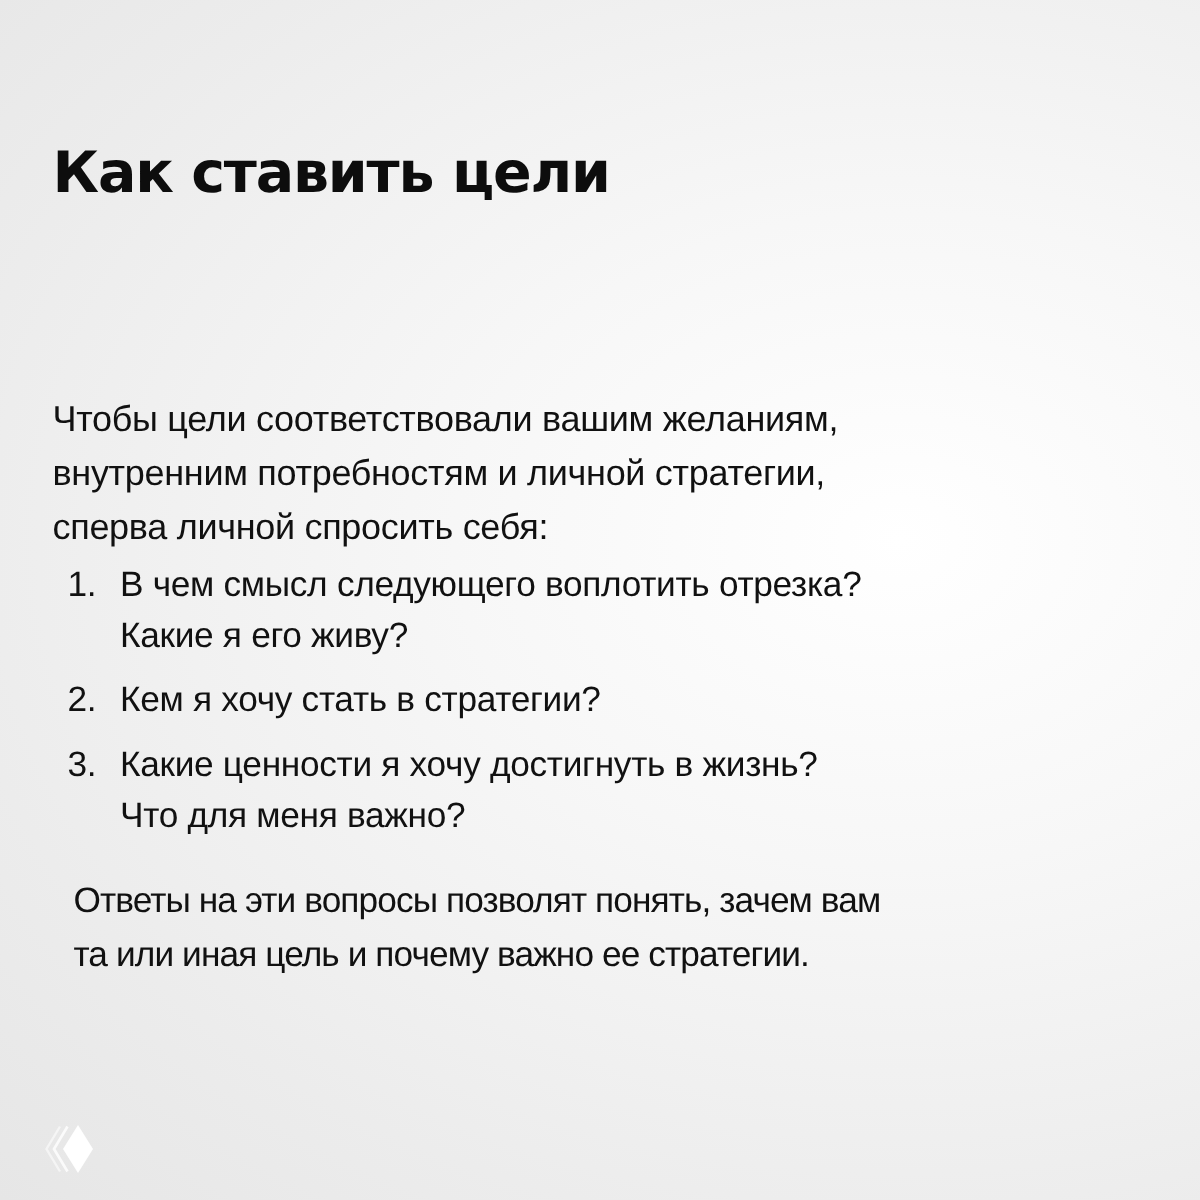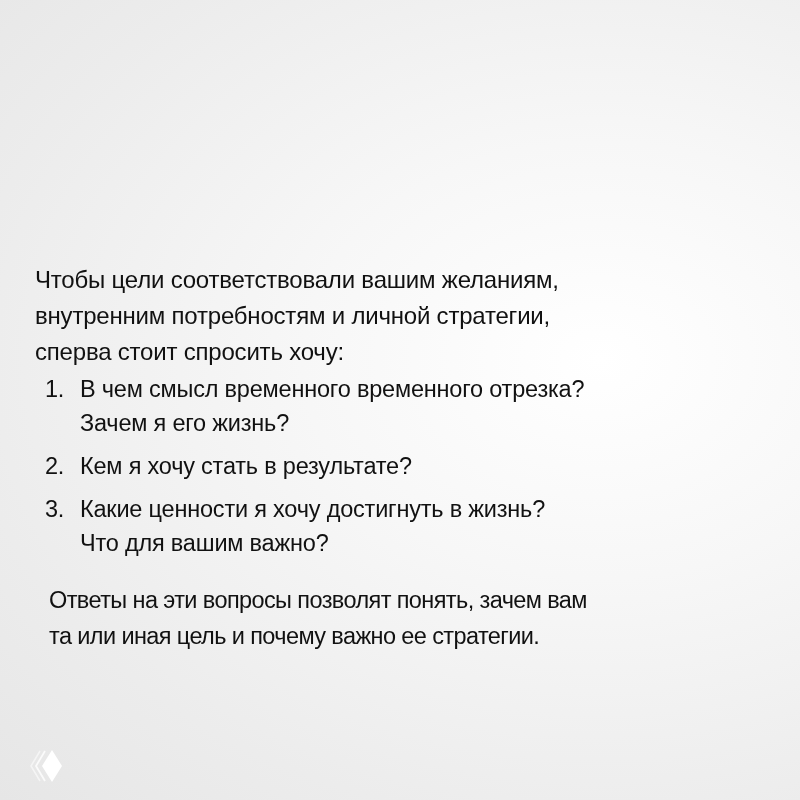--- a/index.html
+++ b/index.html
@@ -32,46 +32,47 @@
     .outro {
       position: absolute; left: 35px; top: 568px; width: 750px;
       font-size: 23.5px; line-height: 36px; letter-spacing: -0.6px; margin: 14px;
     }
     .logo { position: absolute; left: 30px; top: 748px; width: 36px; height: 36px; }
   </style>
 </head>
 <body>
 
 <div class="slide">
+  <h1 class="title">Как ставить цели</h1>
 
   <p class="intro">
     <span>Чтобы цели соответствовали вашим желаниям,</span><br>
     <span>внутренним потребностям и личной стратегии,</span><br>
-    <span>сперва стоит спросить хочу:</span>
+    <span>сперва личной спросить себя:</span>
   </p>
 
   <ol class="list">
     <li>
       <span class="num">1.</span>
       <span class="txt">
-        <span>В чем смысл временного временного отрезка?</span><br>
-        <span>Зачем я его жизнь?</span>
+        <span>В чем смысл следующего воплотить отрезка?</span><br>
+        <span>Какие я его живу?</span>
       </span>
     </li>
     <li>
       <span class="num">2.</span>
       <span class="txt">
-        <span>Кем я хочу стать в результате?</span>
+        <span>Кем я хочу стать в стратегии?</span>
       </span>
     </li>
     <li>
       <span class="num">3.</span>
       <span class="txt">
         <span>Какие ценности я хочу достигнуть в жизнь?</span><br>
-        <span>Что для вашим важно?</span>
+        <span>Что для меня важно?</span>
       </span>
     </li>
   </ol>
 
   <p class="outro">
     <span>Ответы на эти вопросы позволят понять, зачем вам</span><br>
     <span>та или иная цель и почему важно ее стратегии.</span>
   </p>
 
   <svg class="logo" viewBox="0 0 36 36">

